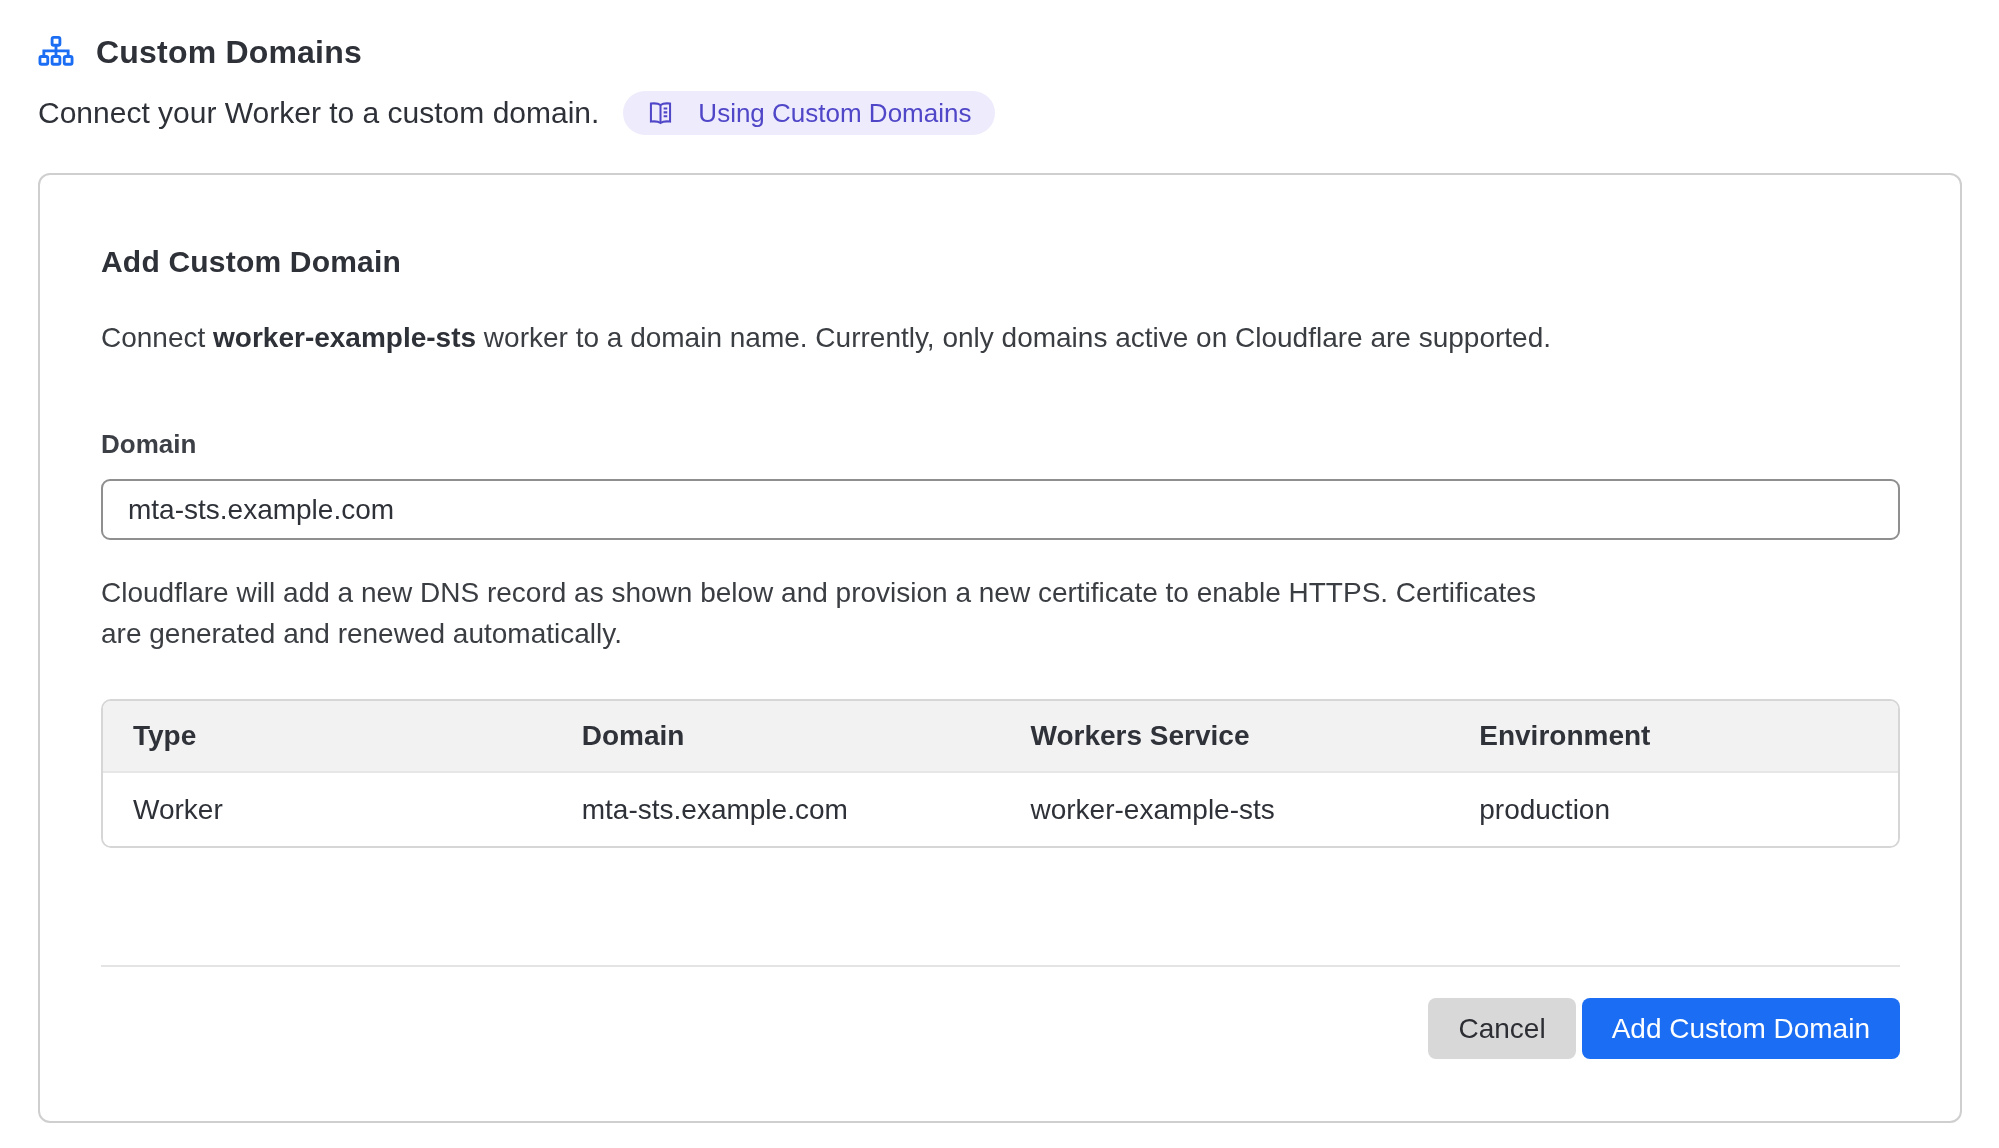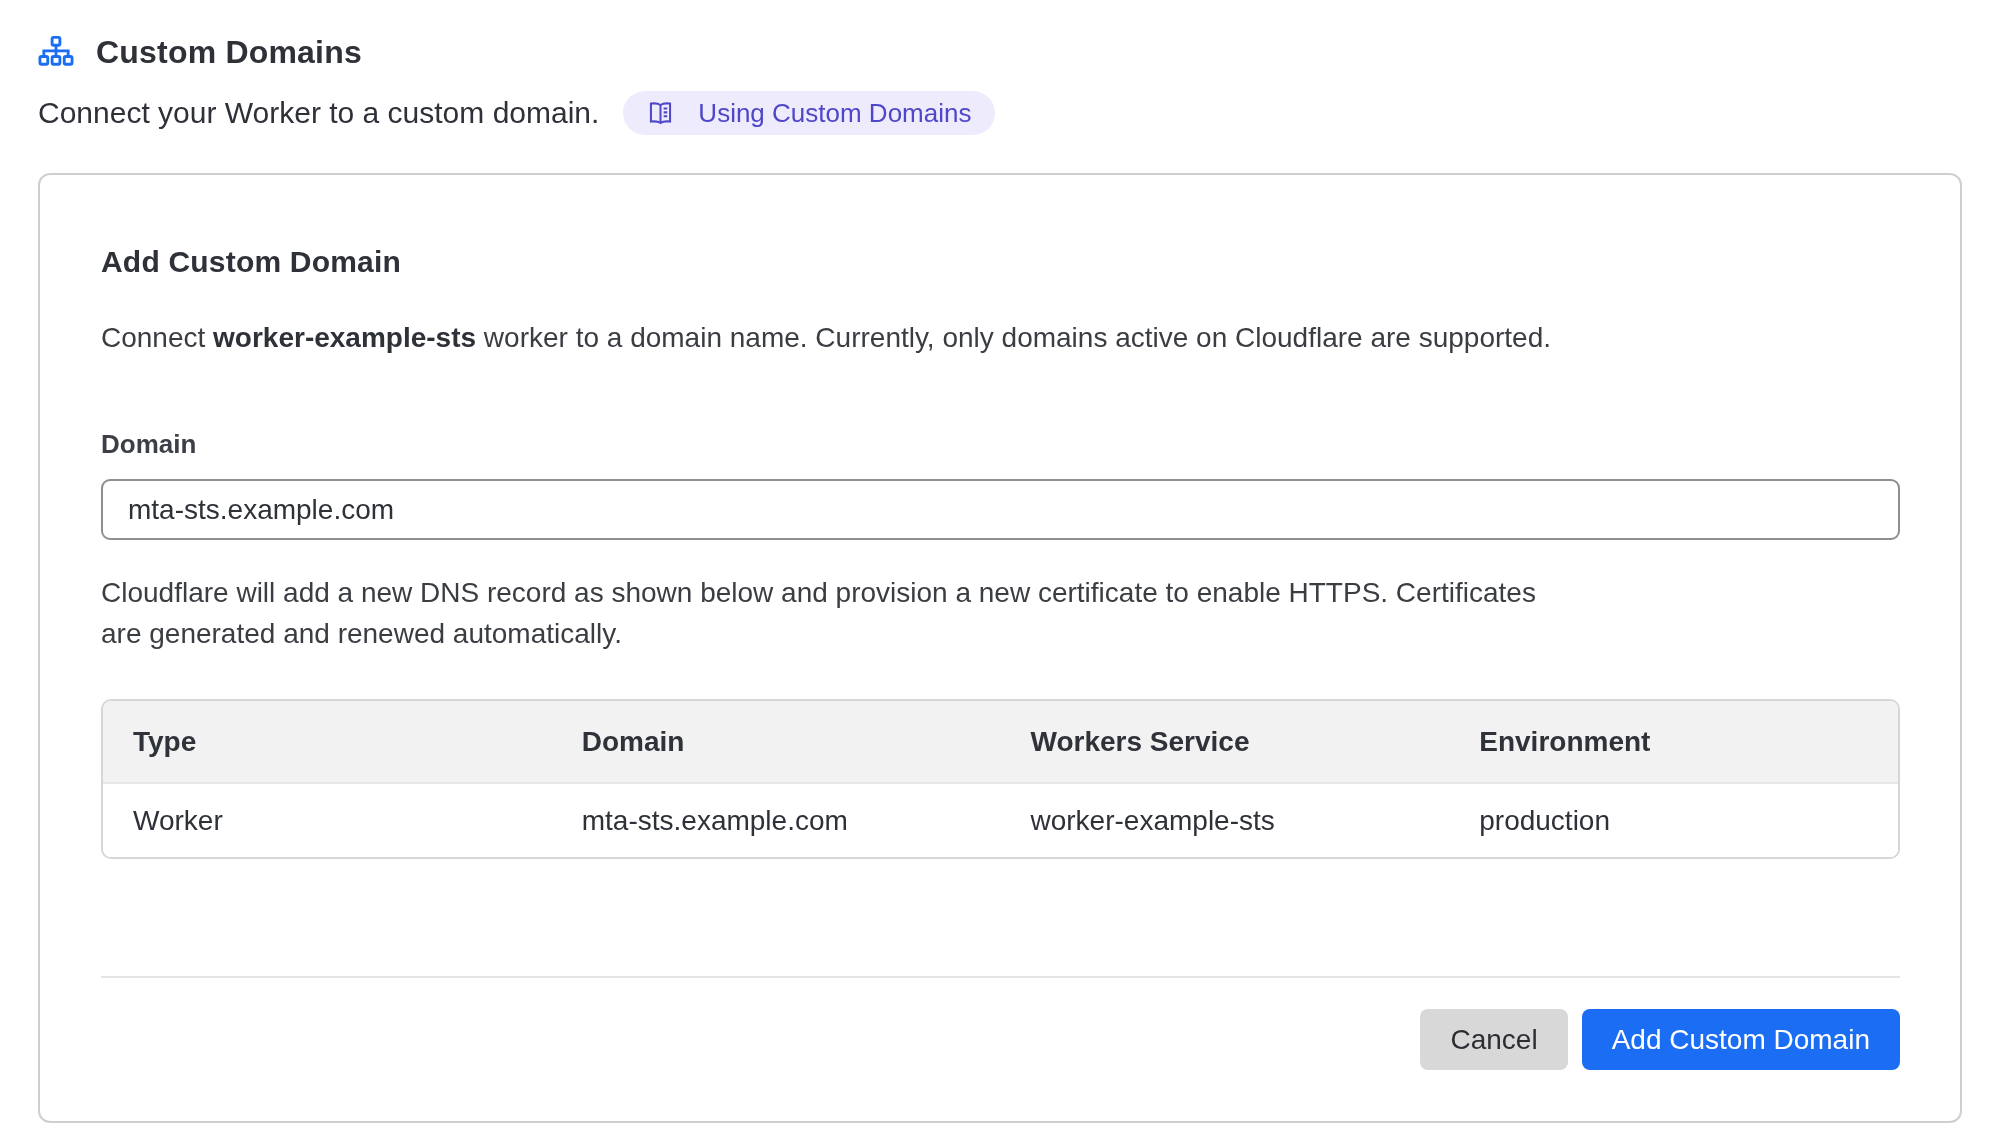--- a/index.html
+++ b/index.html
@@ -39,30 +39,30 @@
   .field-label{margin-top:71px;font-size:26px;font-weight:700;color:#3c3f45;}
   .domain-input{display:block;margin-top:19px;width:100%;height:61px;border:2px solid #8f8f8f;
     border-radius:9px;padding:0 25px;font-size:28px;color:var(--text-dark);background:#fff;
     font-family:"Liberation Sans","DejaVu Sans",sans-serif;outline:none;}
 
   .preview-heading{margin-top:44px;font-size:30px;font-weight:700;color:var(--text-dark);letter-spacing:.2px;}
   .preview-desc{margin-top:32px;font-size:28px;line-height:41px;max-width:1470px;color:var(--text-body);}
 
   .dns-table-wrap{margin-top:45px;border:2px solid var(--border-table);border-radius:10px;overflow:hidden;}
   table{width:100%;border-collapse:collapse;font-size:28px;color:var(--text-dark);}
-  thead tr{background:var(--header-bg);height:82px;}
+  thead tr{background:var(--header-bg);height:71px;}
   th{text-align:left;font-weight:600;padding-left:30px;width:25%;color:#2f3239;
      border-bottom:2px solid #e6e6e6;}
   tbody tr{height:74px;background:#fff;}
   td{padding-left:30px;}
   td.type-cell{font-weight:400;}
 
   .divider{margin-top:117px;border-top:2px solid #e4e4e4;height:0;}
 
-  .actions{margin-top:31px;display:flex;justify-content:flex-end;gap:14px;}
+  .actions{margin-top:31px;display:flex;justify-content:flex-end;gap:6px;}
   .btn{height:61px;border:none;border-radius:8px;font-size:28px;cursor:pointer;
     font-family:"Liberation Sans","DejaVu Sans",sans-serif;display:flex;align-items:center;}
   .btn-cancel{background:var(--cancel-bg);color:#2c2e33;padding:0 30px;}
   .btn-primary{background:var(--accent-blue);color:#ffffff;padding:0 30px;}
 </style>
 </head>
 <body>
 
 <div class="page">
 

